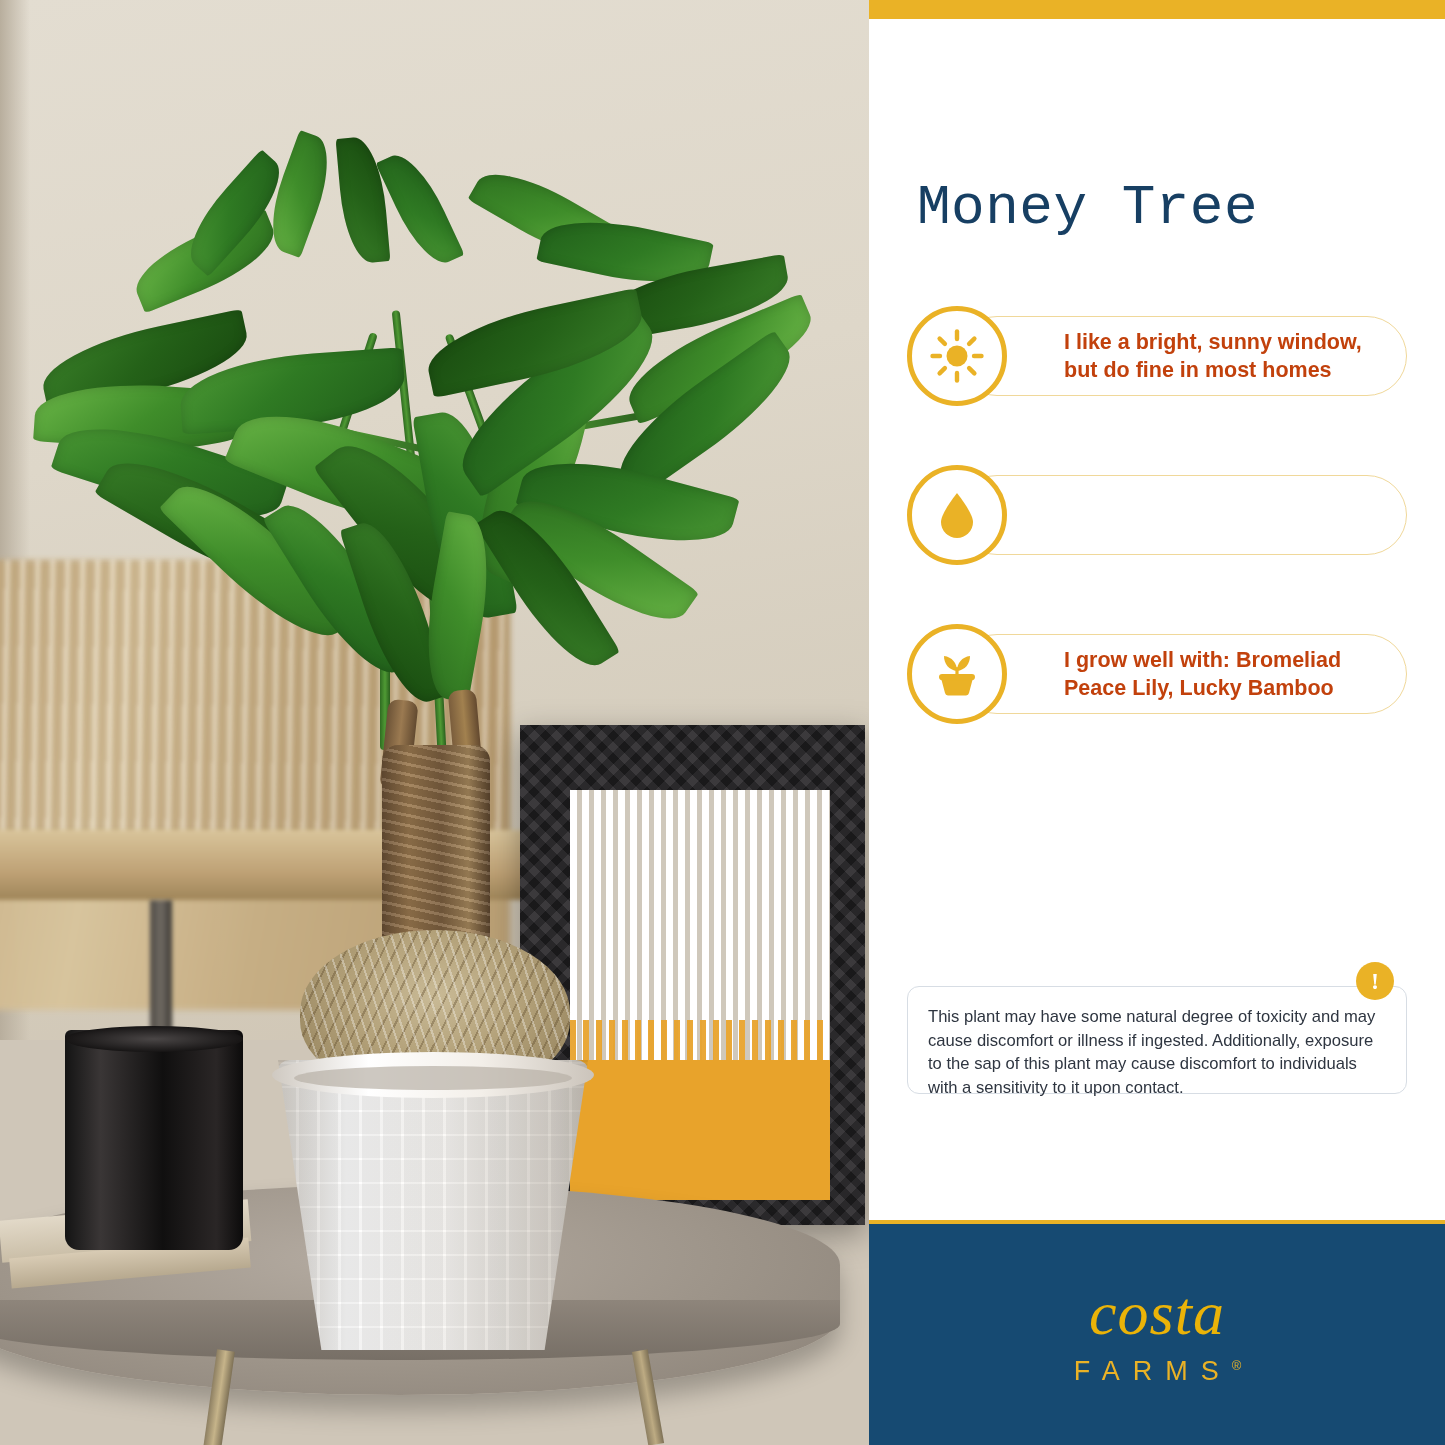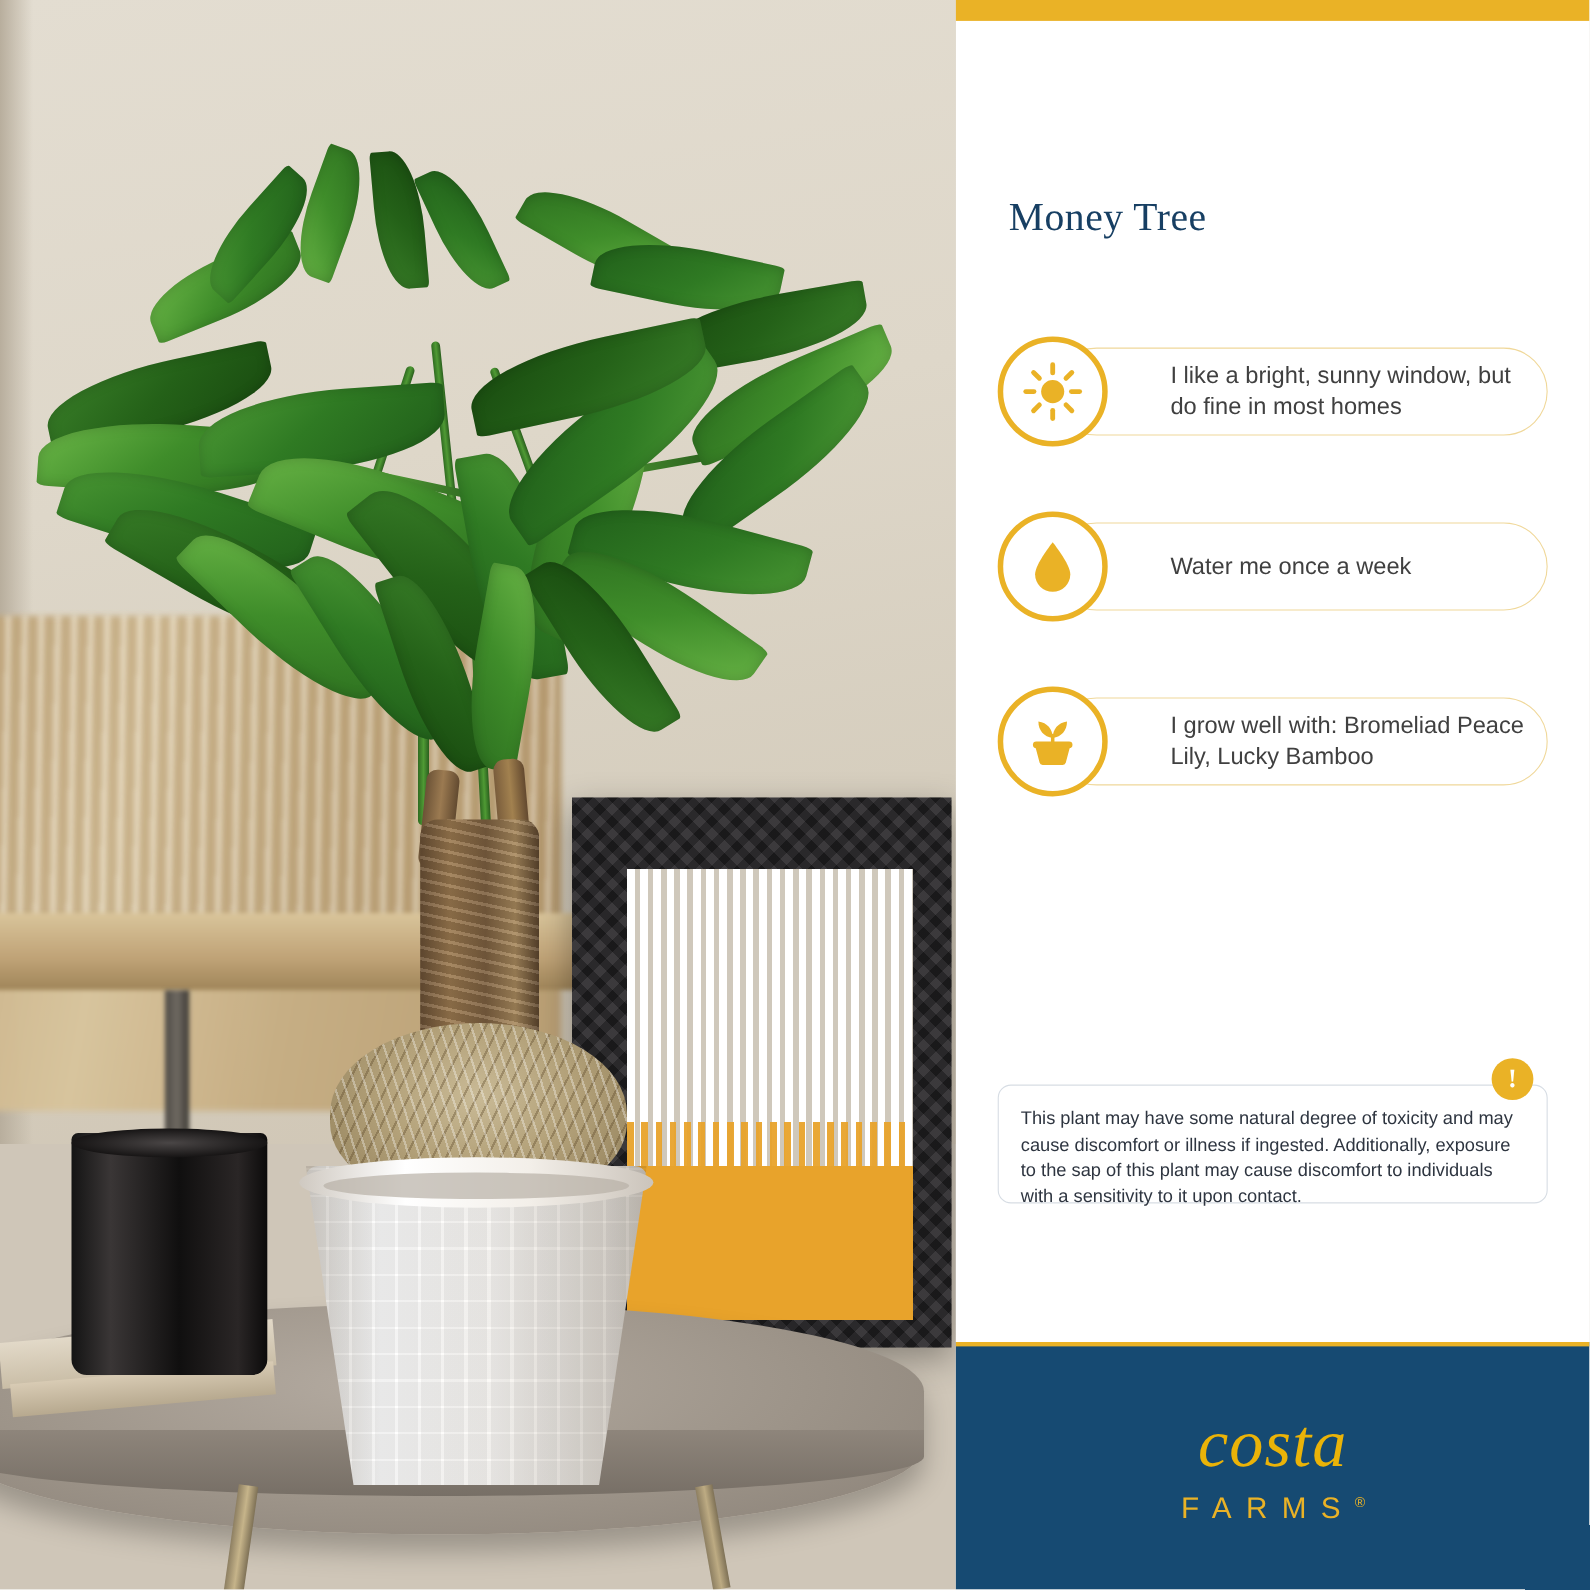--- a/index.html
+++ b/index.html
@@ -248,22 +248,22 @@
     font-family: "Liberation Sans", sans-serif;
     font-size: 27px;
     letter-spacing: 13px;
     color: #eab226;
     padding-left: 1px;
   }
   .brand-reg { font-size: 13px; vertical-align: super; letter-spacing: 0; }
 
   .title {
     position: absolute; left: 48px; top: 176px;
-    font-family: Liberation Serif, serif;
-    font-size: 36px;
+    font-family: Liberation Mono, monospace;
+    font-size: 56px;
     color: #173f63;
     letter-spacing: .5px;
     text-align: center;
   }
 
   .care-list { position: absolute; left: 38px; top: 306px; width: 500px; }
   .care-row {
     position: relative;
     height: 100px;
     margin-bottom: 59px;
@@ -284,22 +284,23 @@
     display: flex; align-items: center; justify-content: center;
     z-index: 2;
   }
   .badge svg { display: block; }
   .care-text {
     position: absolute; left: 157px; top: 50%;
     transform: translateY(-50%);
     width: 330px;
     font-size: 21.5px;
     line-height: 1.32;
-    color: #404040;
+    color: #c2410c;
     z-index: 3;
+    font-weight: bold;
   }
 
   .warn-box {
     position: absolute; left: 38px; top: 986px;
     width: 500px; height: 108px;
     border: 1px solid #d7dde4;
     border-radius: 12px;
     background: #ffffff;
   }
   .warn-text {
@@ -438,21 +439,20 @@
         <div class="care-text">I like a bright, sunny window, but do fine in most homes</div>
       </div>
 
       <div class="care-row">
         <div class="pill"></div>
         <div class="badge">
           <svg width="56" height="56" viewBox="0 0 56 56" aria-hidden="true">
             <path d="M28 6 C28 6 12 26 12 35 a16 16 0 0 0 32 0 C44 26 28 6 28 6 Z" fill="#eab226"></path>
           </svg>
         </div>
-        <div class="care-text">Water me once a week</div>
       </div>
 
 
       <div class="care-row">
         <div class="pill"></div>
         <div class="badge">
           <svg width="58" height="58" viewBox="0 0 58 58" aria-hidden="true">
             <path d="M29 26 C29 18 24 12 16 11 c0 8 5 14 13 15 Z" fill="#eab226"></path>
             <path d="M29 26 C29 18 34 12 42 11 c0 8 -5 14 -13 15 Z" fill="#eab226"></path>
             <rect x="27.4" y="22" width="3.2" height="12" rx="1.6" fill="#eab226"></rect>

